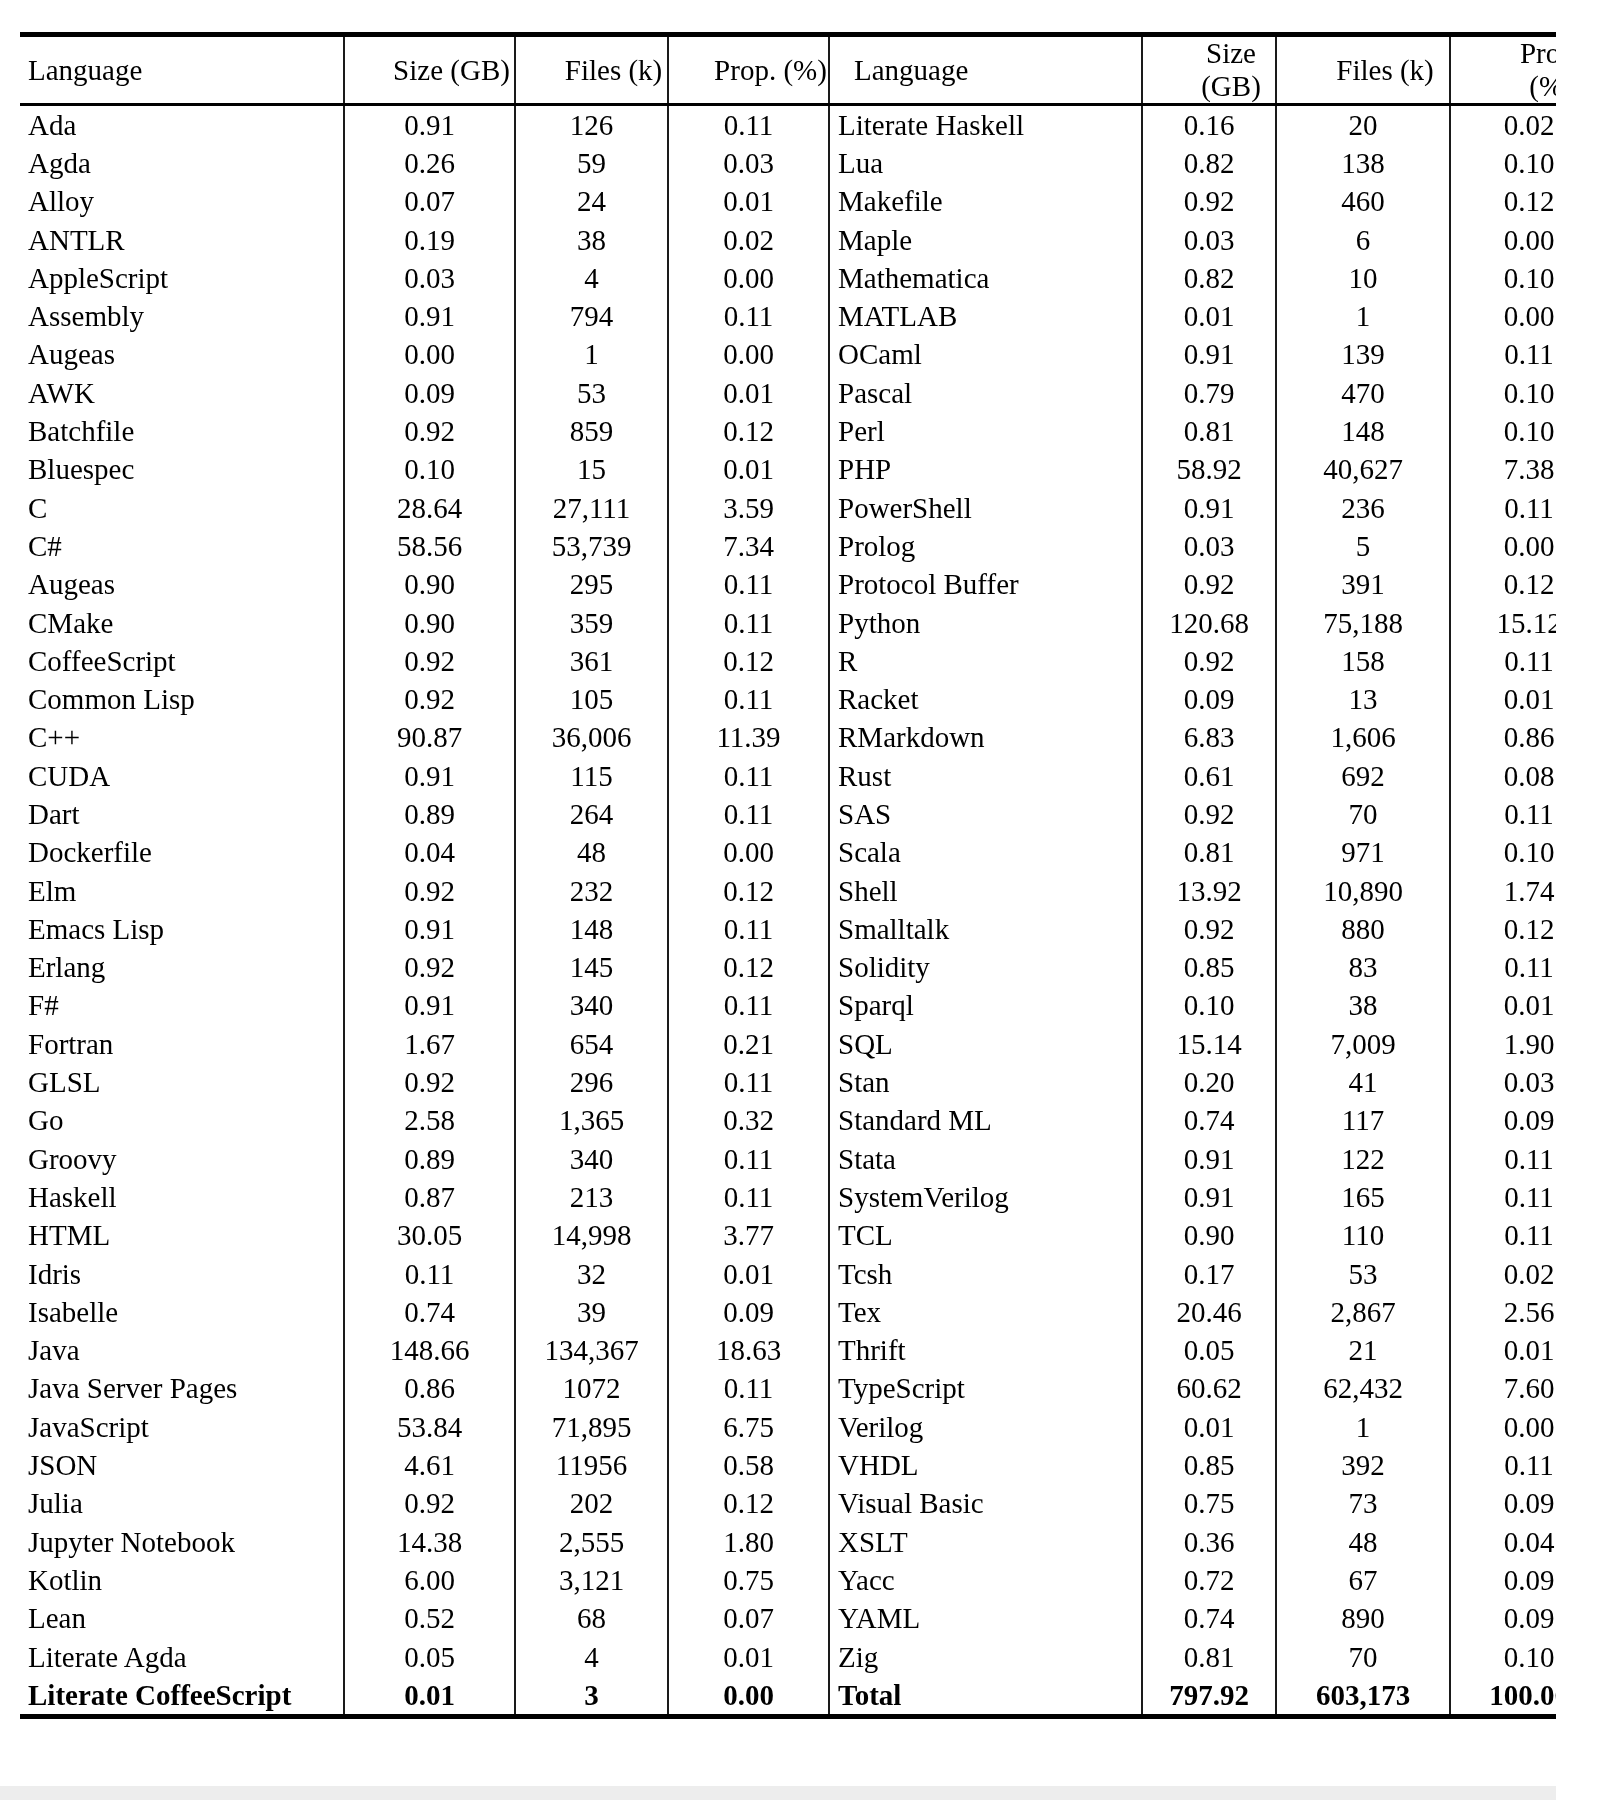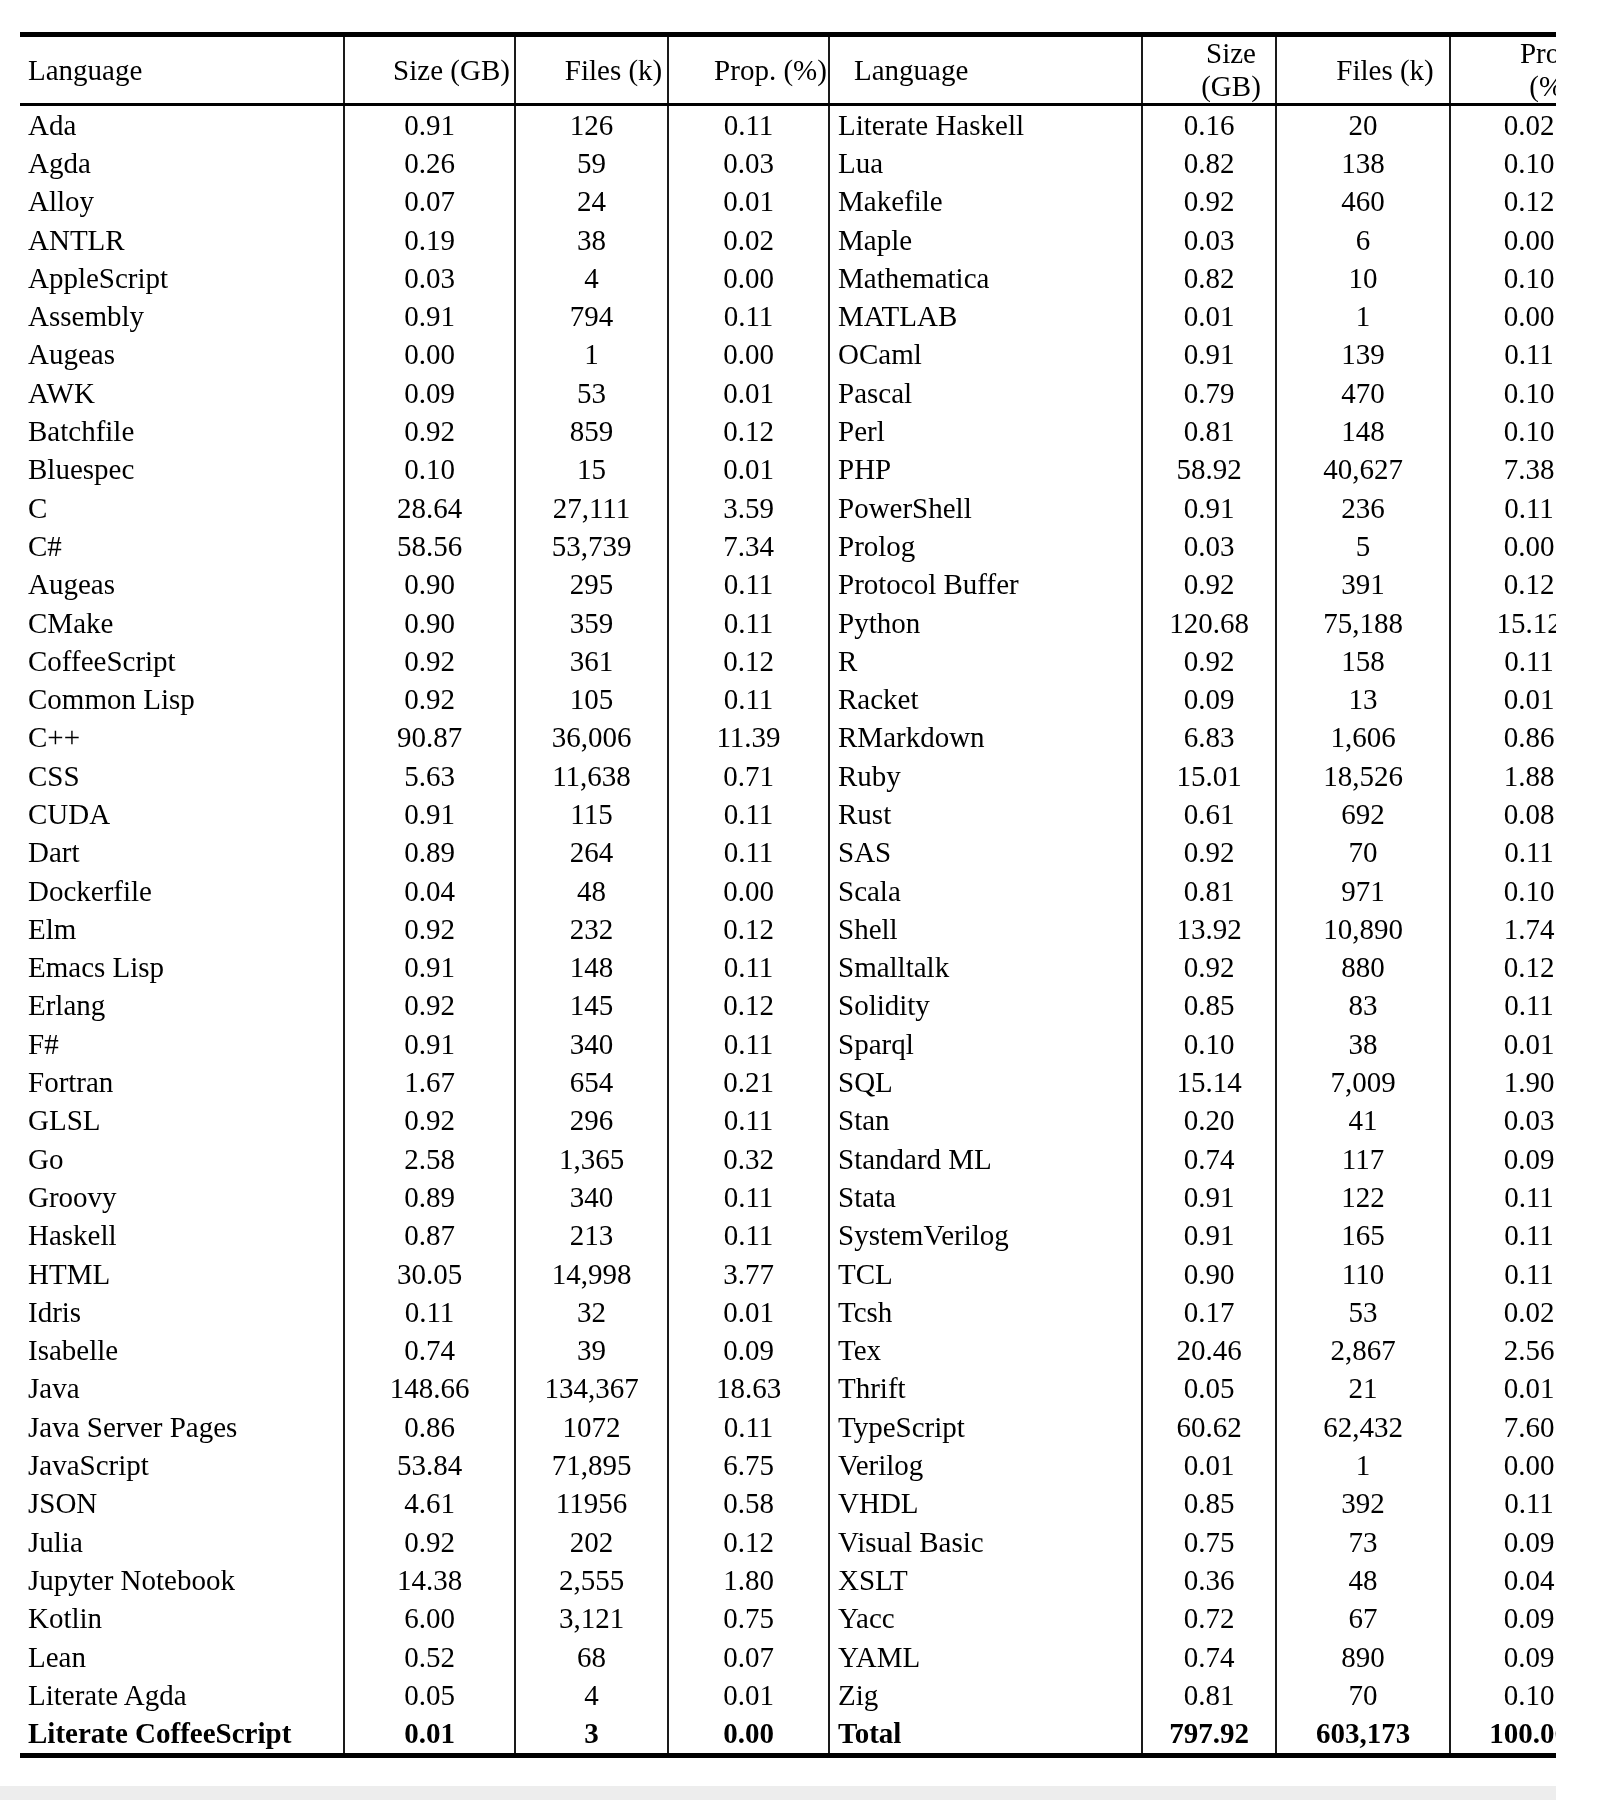--- a/index.html
+++ b/index.html
@@ -252,30 +252,20 @@
           <td class="lang">C++</td>
           <td class="num vr">90.87</td>
           <td class="num vr">36,006</td>
           <td class="num vr">11.39</td>
           <td class="lang2 vr">RMarkdown</td>
           <td class="num vr">6.83</td>
           <td class="num vr">1,606</td>
           <td class="num vr">0.86</td>
         </tr>
         <tr>
-          <td class="lang">CSS</td>
-          <td class="num vr">5.63</td>
-          <td class="num vr">11,638</td>
-          <td class="num vr">0.71</td>
-          <td class="lang2 vr">Ruby</td>
-          <td class="num vr">15.01</td>
-          <td class="num vr">18,526</td>
-          <td class="num vr">1.88</td>
-        </tr>
-        <tr>
           <td class="lang">CUDA</td>
           <td class="num vr">0.91</td>
           <td class="num vr">115</td>
           <td class="num vr">0.11</td>
           <td class="lang2 vr">Rust</td>
           <td class="num vr">0.61</td>
           <td class="num vr">692</td>
           <td class="num vr">0.08</td>
         </tr>
         <tr>

